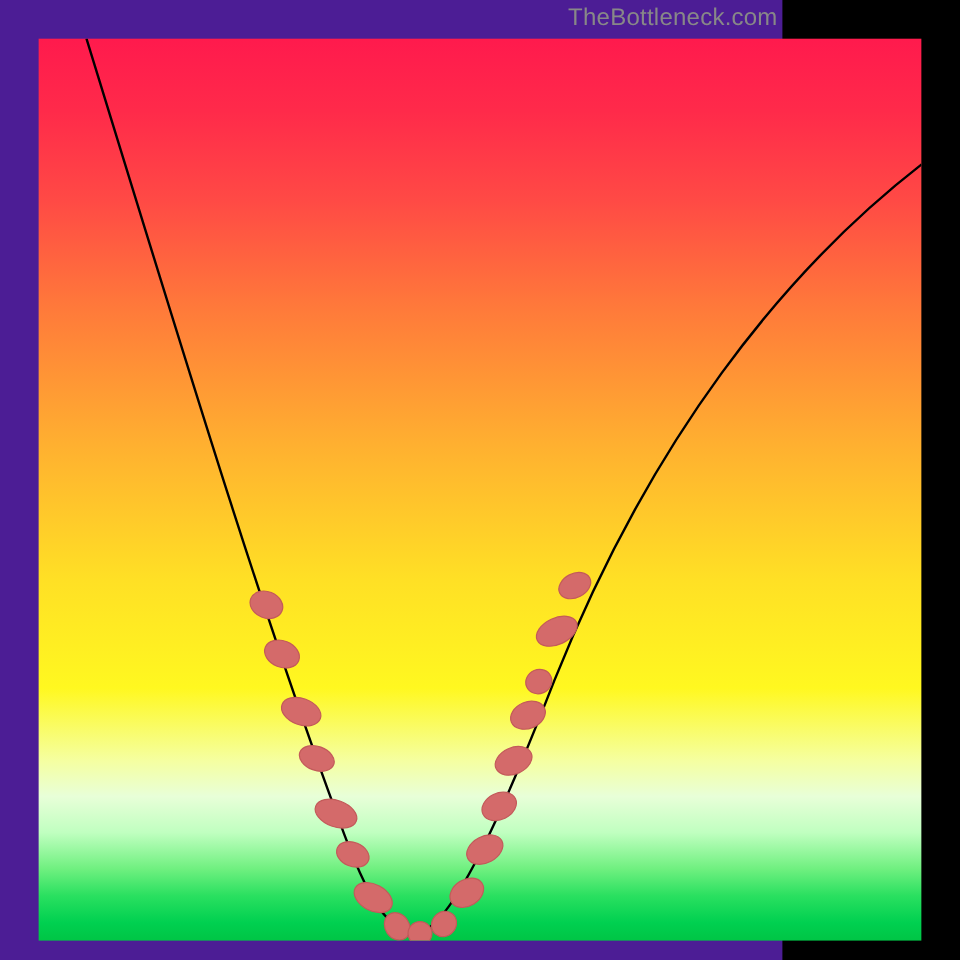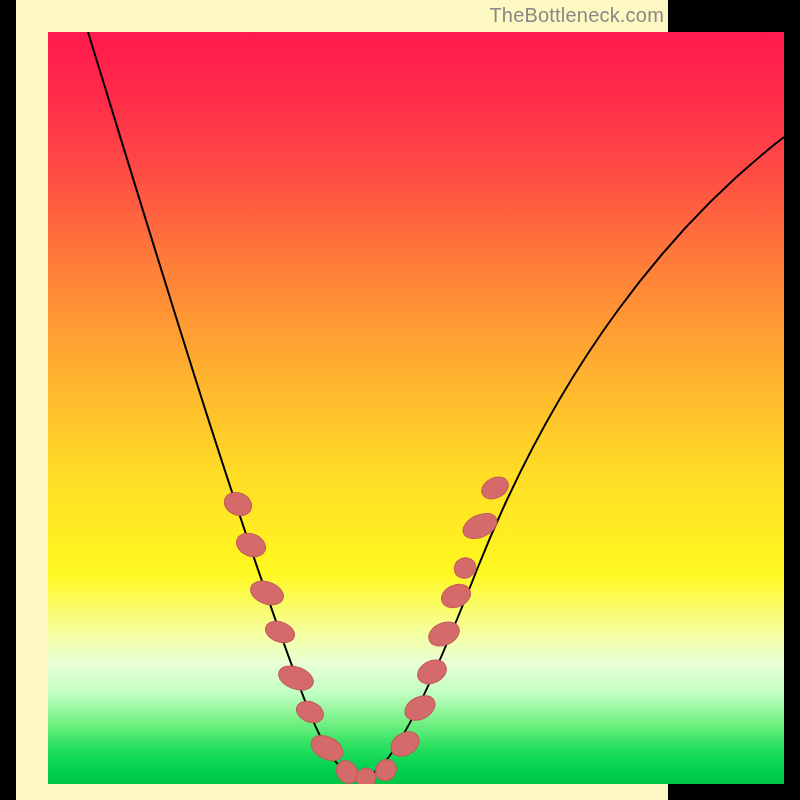--- a/index.html
+++ b/index.html
@@ -9,22 +9,21 @@
     height: 800px;
     background: #000;
     overflow: hidden;
   }
   .frame {
     position: absolute;
     left: 0;
     top: 0;
     width: 652px;
     height: 800px;
-    background: #fef9c3;
-    margin-left: 16px;
+    background: #4c1d95;
   }
   .plot-area {
     position: absolute;
     left: 32px;
     top: 32px;
     width: 736px;
     height: 752px;
     overflow: hidden;
   }
   .gradient {

